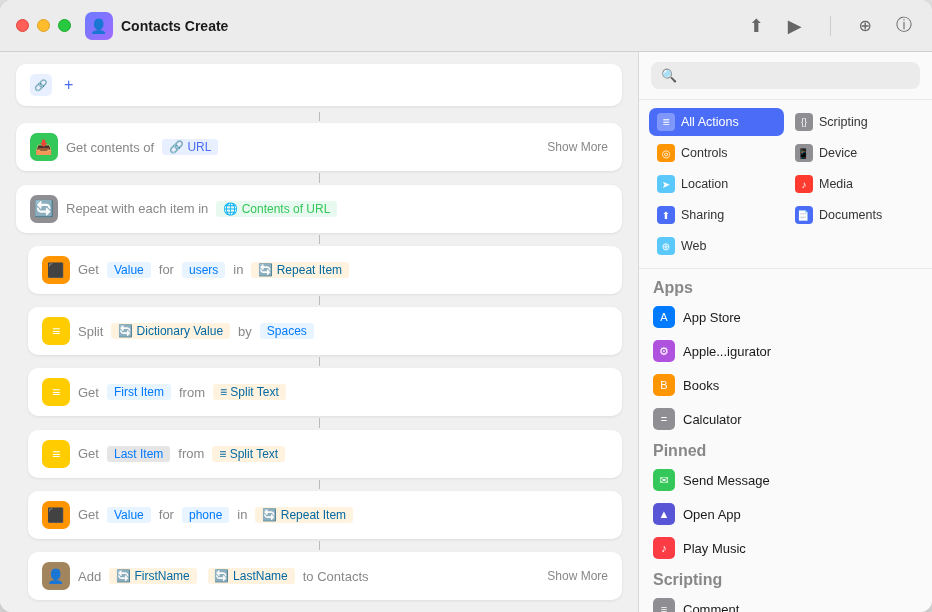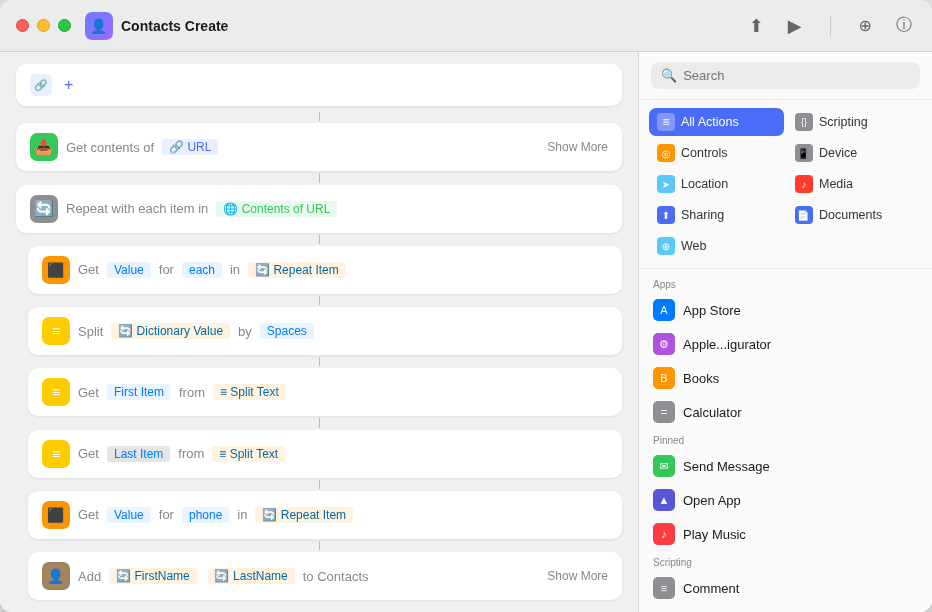--- a/index.html
+++ b/index.html
@@ -299,22 +299,22 @@
       flex: 1;
       overflow-y: auto;
       padding: 4px 0;
     }
 
     .actions-list::-webkit-scrollbar { width: 5px; }
     .actions-list::-webkit-scrollbar-thumb { background: #ccc; border-radius: 3px; }
 
     .section-header {
       padding: 6px 14px 3px;
-      font-size: 10px;
-      font-weight: 400;
+      font-size: 16px;
+      font-weight: 700;
       color: #888;
       text-transform: none;
     }
 
     .action-item {
       display: flex;
       align-items: center;
       gap: 8px;
       padding: 6px 14px;
       cursor: pointer;
@@ -393,21 +393,21 @@
         <span class="token token-green">🌐 Contents of URL</span>
       </div>
 
       <div class="connector"></div>
 
       <div class="action-card indented">
         <div class="action-icon icon-orange" style="background:#ff9500;">⬛</div>
         <span class="action-label">Get</span>
         <span class="token token-blue" style="background:#e8f4ff;color:#007aff;">Value</span>
         <span class="action-label">for</span>
-        <span class="token token-blue" style="background:#e8f4ff;color:#007aff;">each</span>
+        <span class="token token-blue" style="background:#e8f4ff;color:#007aff;">users</span>
         <span class="action-label">in</span>
         <span class="token token-orange">🔄 Repeat Item</span>
       </div>
 
       <div class="connector"></div>
 
       <div class="action-card indented">
         <div class="action-icon icon-yellow" style="background:#ffcc00;color:#fff;">≡</div>
         <span class="action-label">Split</span>
         <span class="token token-orange">🔄 Dictionary Value</span>
@@ -458,21 +458,20 @@
         <span class="show-more">Show More</span>
       </div>
 
     </div>
 
     <div class="actions-sidebar">
 
       <div class="search-bar">
         <div class="search-input-wrap">
           <span class="search-icon">🔍</span>
-          <input class="search-input" type="text" placeholder="Search" style="">
         </div>
       </div>
 
       <div class="category-tabs">
         <div class="cat-item active">
           <div class="cat-icon cat-icon-blue" style="color:white;font-size:12px;">≡</div>
           <span>All Actions</span>
         </div>
         <div class="cat-item">
           <div class="cat-icon cat-icon-gray" style="font-size:9px;">{}</div>

